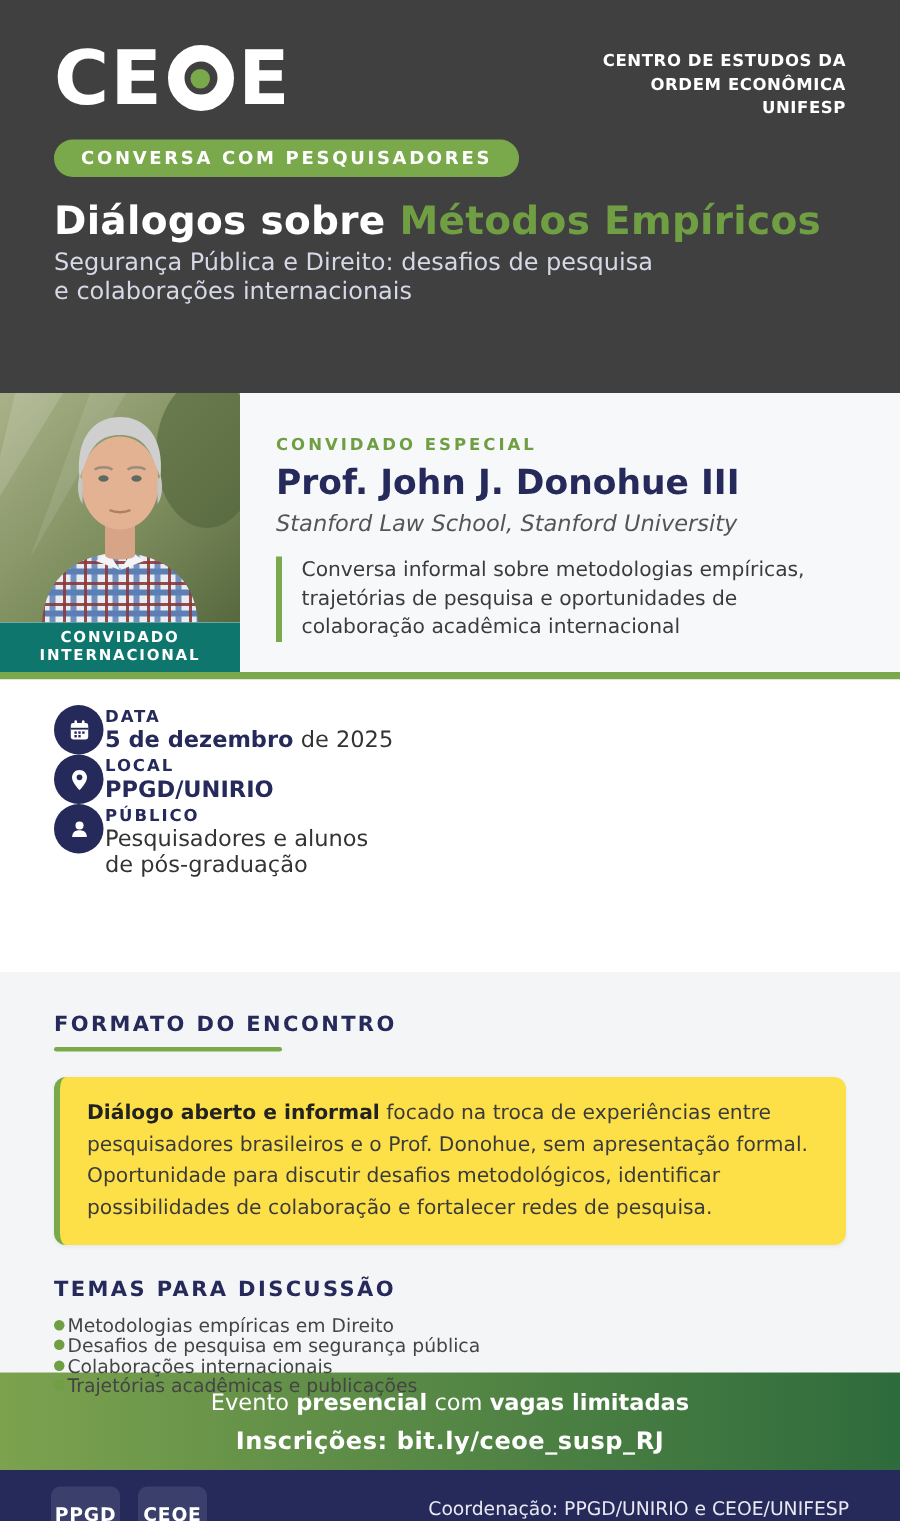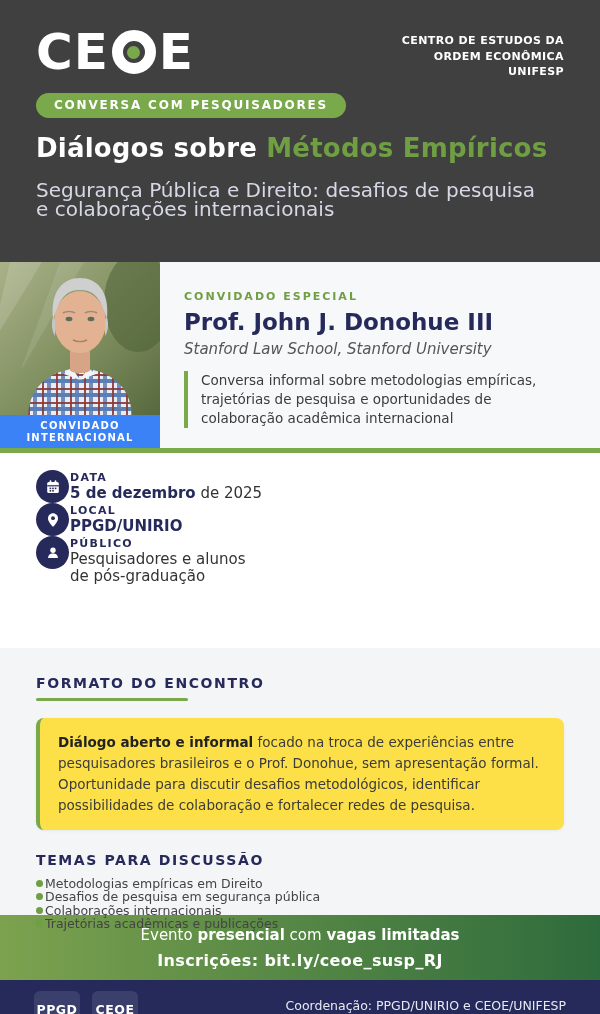--- a/index.html
+++ b/index.html
@@ -10,27 +10,27 @@
   
   .header { height:262px; background:#404040; padding:28px 36px 0; }
   .header-top { display:flex; justify-content:space-between; align-items:flex-start; }
   .logo { color:#fff; font-weight:800; font-size:50px; line-height:48px; letter-spacing:1px; display:flex; align-items:center; }
   .logo-o { display:inline-flex; align-items:center; justify-content:center; width:44px; height:44px; border:11px solid #fff; border-radius:50%; margin:0 3px; }
   .logo-o-dot { width:13px; height:13px; border-radius:50%; background:#7aa94c; }
   .org { text-align:right; color:#fff; font-size:11px; font-weight:bold; line-height:15.5px; letter-spacing:0.4px; margin-top:5px; }
   .badge { display:inline-block; background:#7aa94c; color:#fff; font-size:12px; font-weight:bold; letter-spacing:1.8px; padding:5px 18px 6px; border-radius:13px; margin-top:13px; }
   .title { margin-top:15px; font-size:26px; font-weight:bold; color:#fff; letter-spacing:0.2px; }
   .title .accent { color:#6f9e43; }
-  .subtitle { margin-top:18px; font-size:20px; color:#d6d8e6; line-height:19px; }
+  .subtitle { margin-top:2px; font-size:16px; color:#d6d8e6; line-height:19px; }
 
   
   .speaker { height:186px; display:flex; background:#f7f8fa; }
   .photo-col { width:160px; flex-shrink:0; display:flex; flex-direction:column; }
   .photo-col svg { display:block; }
-  .photo-caption { height:33px; background:#3b82f6; color:#fff; font-size:10px; font-weight:bold; letter-spacing:1.2px; line-height:12px; display:flex; flex-direction:column; align-items:center; justify-content:center; text-align:center; }
+  .photo-caption { height:33px; background:#0f766e; color:#fff; font-size:10px; font-weight:bold; letter-spacing:1.2px; line-height:12px; display:flex; flex-direction:column; align-items:center; justify-content:center; text-align:center; }
   .speaker-info { flex:1; padding:28px 20px 0 24px; }
   .kicker { font-size:11px; font-weight:bold; color:#6f9e43; letter-spacing:2px; }
   .speaker-name { margin-top:6px; font-size:23px; font-weight:bold; color:#262a5b; }
   .affiliation { margin-top:5px; font-size:15px; font-style:italic; color:#555; }
   .quote { margin-top:13px; border-left:4px solid #7aa94c; padding-left:13px; font-size:13.5px; line-height:19px; color:#3c3c3c; max-width:390px; }
 
   .green-divider { height:5px; background:#7aa94c; }
 
   
   .details { height:195px; background:#fff; padding:17px 36px 0; }

